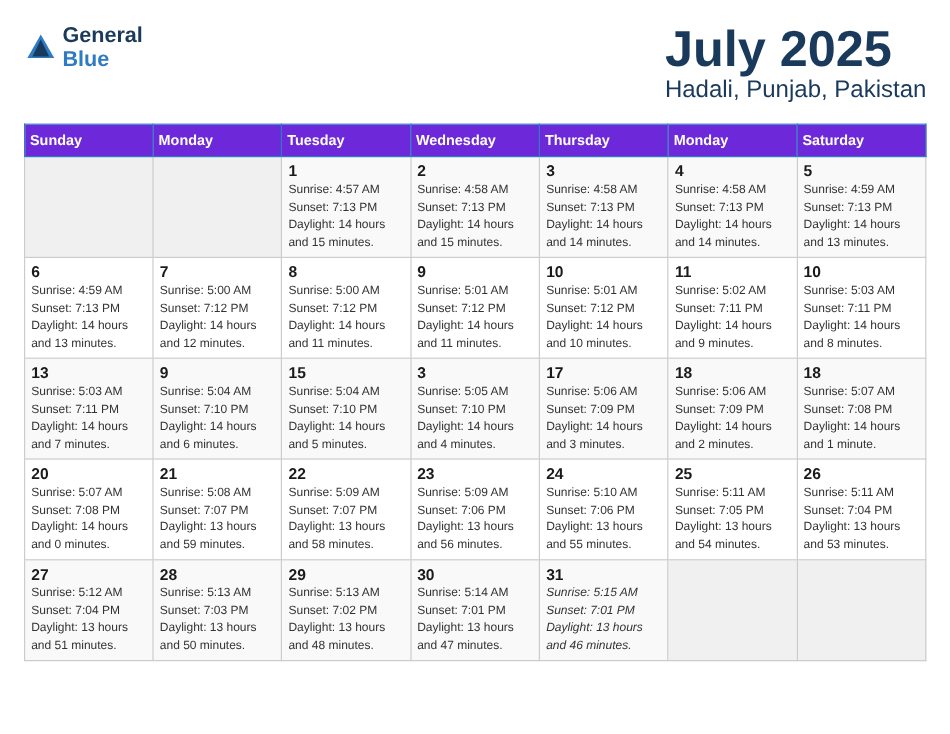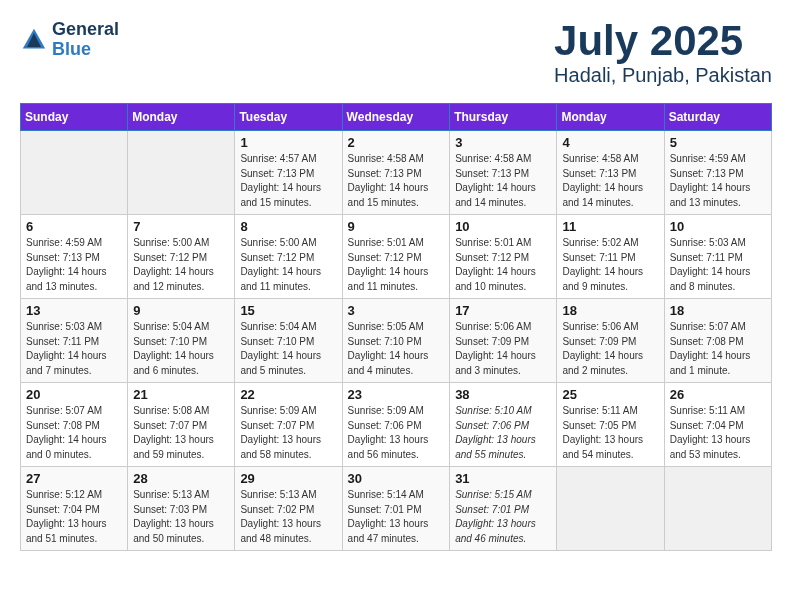--- a/index.html
+++ b/index.html
@@ -265,22 +265,22 @@
 Sunset: 7:07 PM
 Daylight: 13 hours and 58 minutes.</div>
         </td>
         <td>
           <span class="day-number">23</span>
           <div class="day-info" style="white-space: pre-line;">Sunrise: 5:09 AM
 Sunset: 7:06 PM
 Daylight: 13 hours and 56 minutes.</div>
         </td>
         <td>
-          <span class="day-number">38</span>
-          <div class="day-info" style="white-space: pre-line; font-style: italic;">Sunrise: 5:10 AM
+          <span class="day-number">24</span>
+          <div class="day-info" style="white-space: pre-line;">Sunrise: 5:10 AM
 Sunset: 7:06 PM
 Daylight: 13 hours and 55 minutes.</div>
         </td>
         <td>
           <span class="day-number">25</span>
           <div class="day-info" style="white-space: pre-line;">Sunrise: 5:11 AM
 Sunset: 7:05 PM
 Daylight: 13 hours and 54 minutes.</div>
         </td>
         <td>

